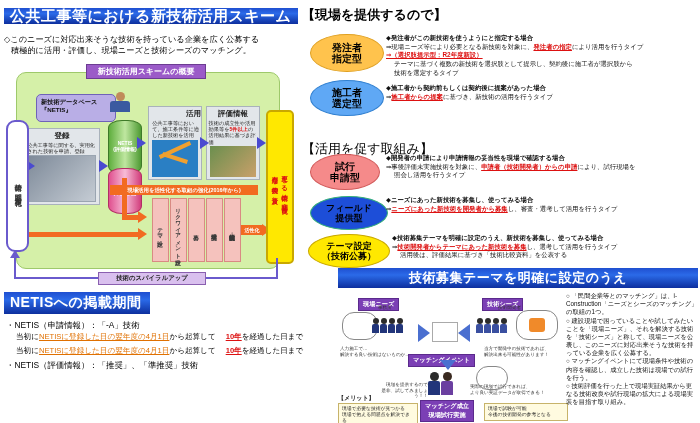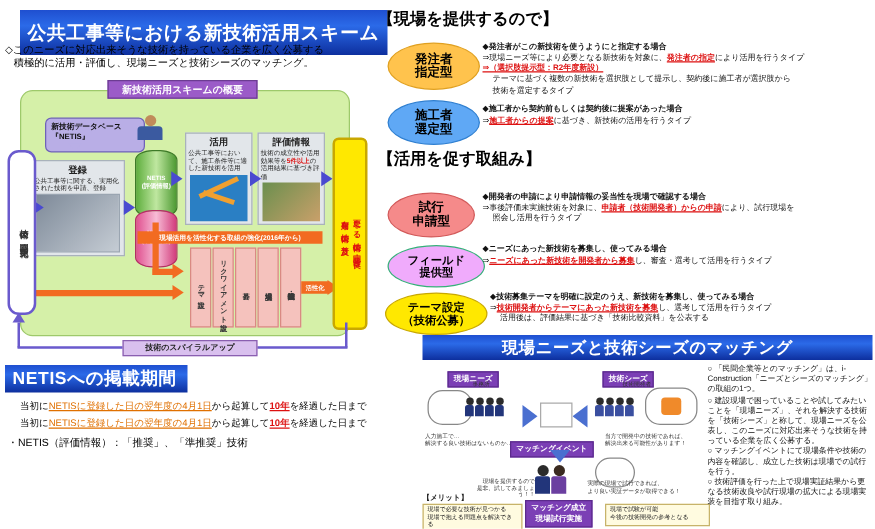--- a/index.html
+++ b/index.html
@@ -13,21 +13,21 @@
   
   .banner{
     background:linear-gradient(to bottom,#1f4fd0 0%,#2b6ae8 35%,#0d2f9e 100%);
     color:#fff;font-weight:bold;letter-spacing:.5px;
     display:flex;align-items:center;
   }
   .banner.left{justify-content:flex-start;padding-left:6px;}
   .banner.center{justify-content:center;}
 
   
-  #title-main{left:4px;top:8px;width:288px;height:36px;font-size:15px;margin-left:12px;}
+  #title-main{left:4px;top:8px;width:288px;height:16px;font-size:15px;}
   #lead-text{left:4px;top:34px;width:292px;font-size:8.2px;line-height:1.35;}
   #lead-text div{white-space:nowrap;}
   #lead-text .ind{padding-left:7px;}
 
   
   #scheme-panel{left:16px;top:72px;width:262px;height:195px;
     background:#d5f0a8;border:1px solid #9ec96b;border-radius:10px;}
   #scheme-caption{left:86px;top:64px;width:118px;height:13px;
     background:#9b5bc8;border:1px solid #6c3c92;color:#fff;font-size:8px;font-weight:bold;
     display:flex;align-items:center;justify-content:center;}
@@ -44,21 +44,21 @@
   .stepbox{
     background:#e2e6ea;border:1px solid #a9b2bb;
     display:flex;flex-direction:column;align-items:center;
   }
   .stepbox .hd{font-size:7.5px;font-weight:bold;margin-top:2px;color:#222;}
   .stepbox .bd{font-size:5.2px;line-height:1.2;margin-top:1px;width:94%;color:#222;}
   .stepbox .bd .hl{color:#d11;font-weight:bold;}
   .stepimg{flex:1;width:90%;margin:1px auto 2px;}
 
   #step-register{left:24px;top:128px;width:74px;height:75px;}
-  #step-use{left:148px;top:106px;width:52px;height:72px;}
+  #step-use{left:148px;top:106px;width:52px;height:72px;align-items:flex-end;}
   #step-eval{left:206px;top:106px;width:52px;height:72px;}
 
   
   #netis-cyl{left:108px;top:120px;width:34px;height:86px;}
   .cyl-top{height:52px;background:linear-gradient(to right,#5fae3e,#bfe7a0,#4e9a33);
     border:1px solid #3d7a28;border-radius:14px/8px;position:relative;}
   .cyl-bot{height:44px;margin-top:-6px;background:linear-gradient(to right,#e0508f,#f7bcd6,#d23d7c);
     border:1px solid #b32e64;border-radius:14px/8px;position:relative;}
   .cyl-lbl{position:absolute;left:0;right:0;top:50%;transform:translateY(-50%);
     text-align:center;font-size:5px;font-weight:bold;color:#fff;line-height:1.15;}
@@ -91,36 +91,36 @@
   #spiral-cap{left:98px;top:272px;width:106px;height:11px;background:#d9c0ee;
     border:1px solid #8a5fb0;font-size:6.4px;font-weight:bold;color:#222;
     display:flex;align-items:center;justify-content:center;}
 
   
   #title-netis{left:4px;top:292px;width:140px;height:22px;font-size:14px;}
   #netis-list{left:6px;top:320px;width:330px;font-size:8.4px;line-height:1.25;}
   #netis-list .li{margin-bottom:1px;white-space:nowrap;}
   #netis-list .sub{padding-left:10px;font-size:7.6px;margin-bottom:5px;white-space:nowrap;}
   .u-or{color:#e07000;text-decoration:underline;}
-  .u-rd{color:#d11;text-decoration:underline;font-weight:bold;}
+  .u-rd{color:#d11;text-decoration:underline;font-weight:bold;margin-left:10px;}
 
   
   #h-basic{left:302px;top:6px;font-size:13px;font-weight:bold;}
-  #h-promote{left:302px;top:118px;font-size:13px;font-weight:bold;}
+  #h-promote{left:302px;top:140px;font-size:13px;font-weight:normal;}
 
   .pill{
     border-radius:50%;display:flex;flex-direction:column;align-items:center;
     justify-content:center;font-weight:bold;text-align:center;line-height:1.15;
     color:#000;font-size:10px;
   }
   .pill .l2{display:block;}
   #pill-hatchu{left:310px;top:34px;width:72px;height:36px;background:#ffc34d;border:1px solid #e0a020;}
   #pill-sekou{left:310px;top:80px;width:72px;height:34px;background:#5fa8f5;border:1px solid #2f7fd0;}
   #pill-shiko{left:310px;top:154px;width:68px;height:34px;background:#f58a8a;border:1px solid #d25a5a;}
-  #pill-field{left:310px;top:196px;width:76px;height:32px;background:#f0abfc;border:1px solid #36b07a;font-size:9px;}
+  #pill-field{left:310px;top:196px;width:76px;height:32px;background:#1d4ed8;border:1px solid #36b07a;font-size:9px;}
   #pill-theme{left:308px;top:234px;width:80px;height:32px;background:#ffe800;border:1px solid #c9a800;font-size:9px;}
 
   .desc{font-size:6.4px;line-height:1.35;color:#111;}
   .desc .d{font-weight:bold;}
   .desc .red-u{color:#d11;text-decoration:underline;font-weight:bold;}
   .desc .ind{padding-left:8px;display:block;}
   #d-hatchu{left:386px;top:34px;width:312px;}
   #d-sekou{left:386px;top:84px;width:312px;}
   #d-shiko{left:386px;top:154px;width:312px;}
   #d-field{left:386px;top:196px;width:312px;}
@@ -232,20 +232,21 @@
 
 <div class="abs" style="left:14px;top:277px;width:264px;height:2px;background:#6a5acd;"></div>
 <div class="abs" style="left:14px;top:258px;width:2px;height:20px;background:#6a5acd;"></div>
 <div class="abs" style="left:276px;top:258px;width:2px;height:20px;background:#6a5acd;"></div>
 <div class="abs" style="left:10px;top:250px;width:0;height:0;border-left:5px solid transparent;border-right:5px solid transparent;border-bottom:8px solid #6a5acd;"></div>
 <div class="abs" id="spiral-cap">技術のスパイラルアップ</div>
 
 <div class="abs banner left" id="title-netis">NETISへの掲載期間</div>
 
 <div class="abs" id="netis-list">
+  <div class="li">・NETIS（申請情報）：「-A」技術</div>
   <div class="sub">
     <span>当初に</span><span class="u-or">NETISに登録した日の翌年度の4月1日</span><span>から起算して</span><span class="u-rd">10年</span><span>を経過した日まで</span>
   </div>
   <div class="sub">
     <span>当初に</span><span class="u-or">NETISに登録した日の翌年度の4月1日</span><span>から起算して</span><span class="u-rd">10年</span><span>を経過した日まで</span>
   </div>
   <div class="li">・NETIS（評価情報）：「推奨」、「準推奨」技術</div>
 </div>
 
 <div class="abs" id="h-basic">【現場を提供するので】</div>
@@ -295,21 +296,21 @@
 <div class="abs pill" id="pill-theme">
   <span>テーマ設定</span>
   <span class="l2">（技術公募）</span>
 </div>
 <div class="abs desc" id="d-theme">
   <div class="d">◆技術募集テーマを明確に設定のうえ、新技術を募集し、使ってみる場合</div>
   <div><span>⇒</span><span class="red-u">技術開発者からテーマにあった新技術を募集</span><span>し、選考して活用を行うタイプ</span></div>
   <div class="ind">活用後は、評価結果に基づき「技術比較資料」を公表する</div>
 </div>
 
-<div class="abs banner center" id="title-match">現場ニーズと技術シーズのマッチング</div>
+<div class="abs banner center" id="title-match">技術募集テーマを明確に設定のうえ</div>
 
 <div class="abs" id="match-panel">
 
   <div class="abs" style="left:22px;top:2px;">
     <span class="tag">現場ニーズ</span>
   </div>
   <div class="abs mini" style="left:42px;top:15px;">事務所</div>
   <div class="abs cloud" style="left:6px;top:22px;width:34px;height:26px;"></div>
   <div class="abs people" style="left:36px;top:28px;">
     <div class="person">

